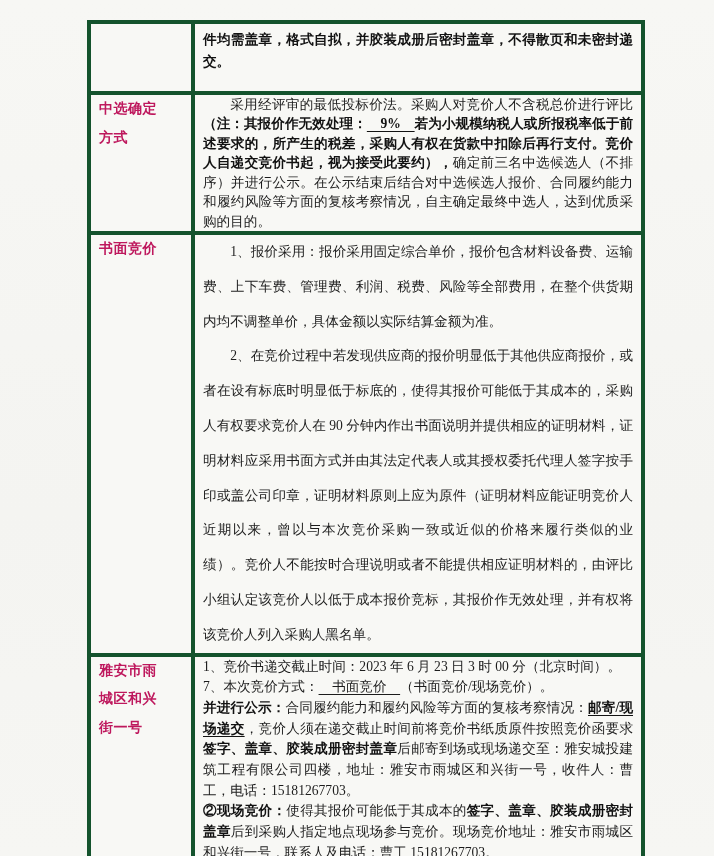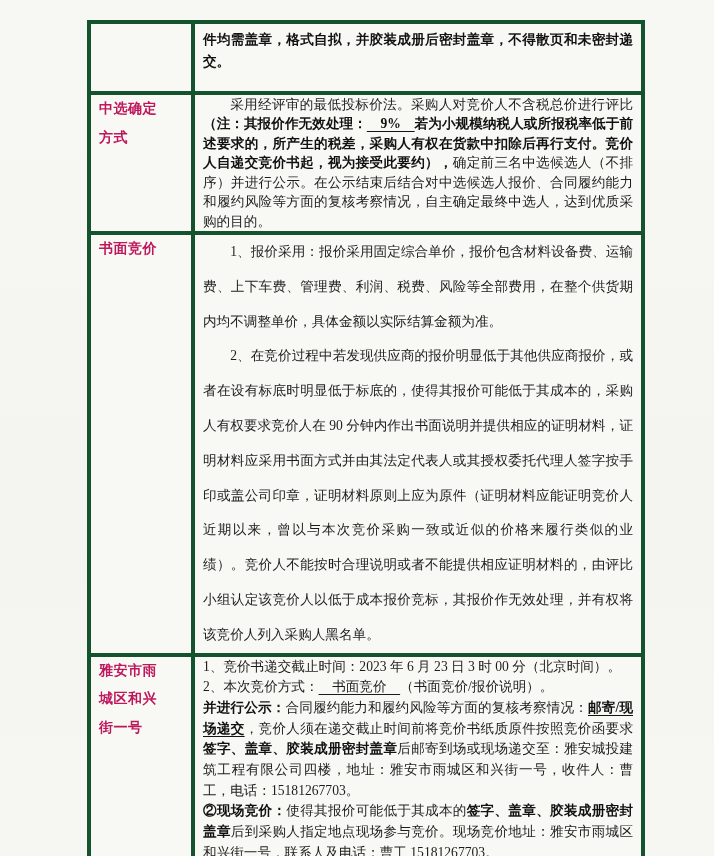--- a/index.html
+++ b/index.html
@@ -97,20 +97,20 @@
             <p class="para indent"><span class="">1、报价采用：报价采用固定综合单价，报价包含材料设备费、运输费、上下车费、管理费、利润、税费、风险等全部费用，在整个供货期内均不调整单价，具体金额以实际结算金额为准。</span></p>
             <p class="para indent"><span class="">2、在竞价过程中若发现供应商的报价明显低于其他供应商报价，或者在设有标底时明显低于标底的，使得其报价可能低于其成本的，采购人有权要求竞价人在 90 分钟内作出书面说明并提供相应的证明材料，证明材料应采用书面方式并由其法定代表人或其授权委托代理人签字按手印或盖公司印章，证明材料原则上应为原件（证明材料应能证明竞价人近期以来，曾以与本次竞价采购一致或近似的价格来履行类似的业绩）。竞价人不能按时合理说明或者不能提供相应证明材料的，由评比小组认定该竞价人以低于成本报价竞标，其报价作无效处理，并有权将该竞价人列入采购人黑名单。</span></p>
           </td>
         </tr>
         <tr data-row="submission-time-method">
           <td class="label-cell">
             <span class="label-inner">雅安市雨城区和兴街一号</span>
           </td>
           <td class="content-cell">
             <p class="para"><span class="">1、竞价书递交截止时间：2023 年 6 月 23 日 3 时 00 分（北京时间）。</span></p>
-            <p class="para"><span class="">2、本次竞价方式：</span><span class="seg-u">　书面竞价　</span><span class="">（书面竞价/报价说明）。</span></p>
+            <p class="para"><span class="">7、本次竞价方式：</span><span class="seg-u">　书面竞价　</span><span class="">（书面竞价/现场竞价）。</span></p>
             <p class="para"><span class="seg-b ">并进行公示：</span><span class="">合同履约能力和履约风险等方面的复核考察情况：</span><span class="seg-b seg-u">邮寄/现场递交</span><span class="">，竞价人须在递交截止时间前将竞价书纸质原件按照竞价函要求</span><span class="seg-b ">签字、盖章、胶装成册密封盖章</span><span class="">后邮寄到场或现场递交至：雅安城投建筑工程有限公司四楼，地址：雅安市雨城区和兴街一号，收件人：曹工，电话：15181267703。</span></p>
             <p class="para"><span class="seg-b ">②现场竞价：</span><span class="">使得其报价可能低于其成本的</span><span class="seg-b ">签字、盖章、胶装成册密封盖章</span><span class="">后到采购人指定地点现场参与竞价。现场竞价地址：雅安市雨城区和兴街一号，联系人及电话：曹工 15181267703。</span></p>
           </td>
         </tr>
       </tbody>
   </table>
 </div>
 
 </body></html>

